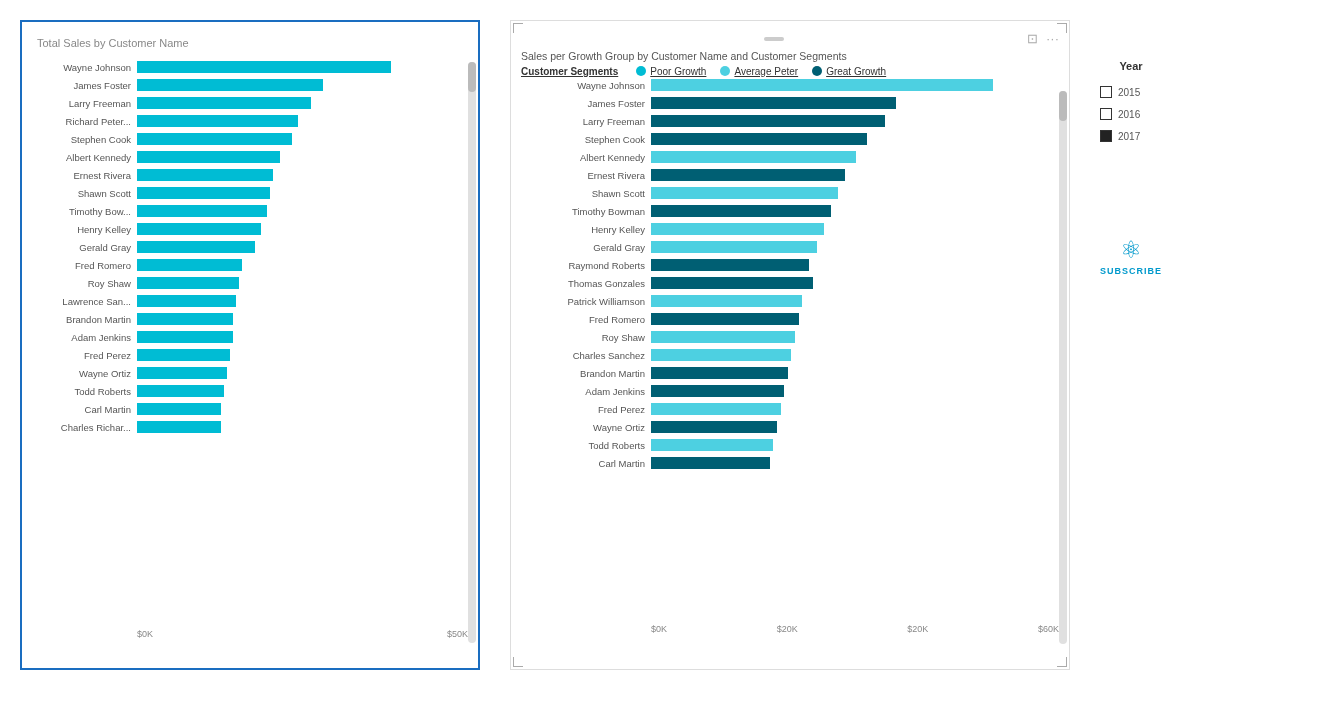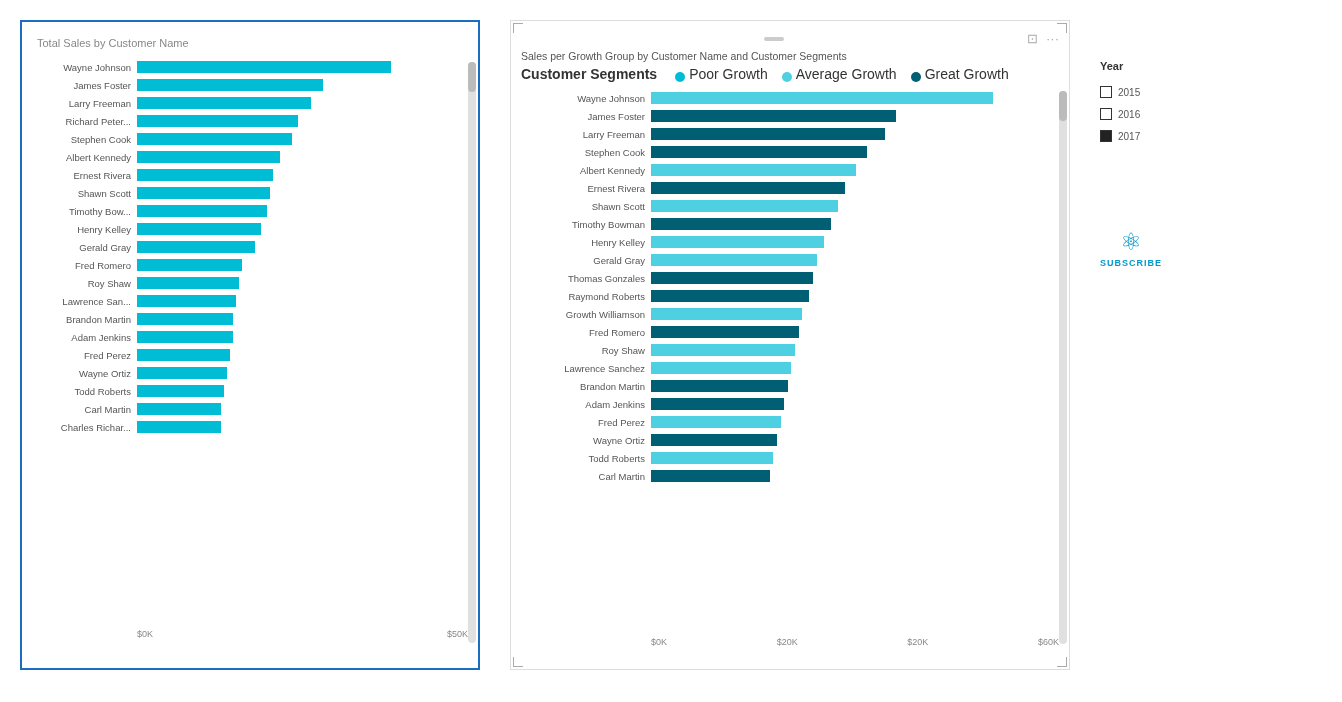--- a/index.html
+++ b/index.html
@@ -138,28 +138,28 @@
     .right-chart-title {
       font-size: 10.5px;
       color: #555;
       margin-bottom: 4px;
     }
 
     .legend {
       display: flex;
       align-items: center;
       gap: 14px;
-      margin-bottom: 8px;
-      font-size: 14px;
+      font-size: 10px;
       color: #333;
+      text-decoration: underline;
     }
 
     .legend-item {
       display: flex;
-      align-items: flex-end;
+      align-items: flex-start;
       gap: 4px;
     }
 
     .legend-dot {
       width: 10px;
       height: 10px;
       border-radius: 50%;
       flex-shrink: 0;
     }
 
@@ -469,21 +469,21 @@
     <div class="right-chart-title">Sales per Growth Group by Customer Name and Customer Segments</div>
 
     <div class="legend">
       <span class="legend-label-bold">Customer Segments</span>
       <div class="legend-item">
         <div class="legend-dot" style="background:#00bcd4;"></div>
         <span>Poor Growth</span>
       </div>
       <div class="legend-item">
         <div class="legend-dot" style="background:#4dd0e1;"></div>
-        <span>Average Growth</span>
+        <span>Average Peter</span>
       </div>
       <div class="legend-item">
         <div class="legend-dot" style="background:#005f73;"></div>
         <span>Great Growth</span>
       </div>
     </div>
 
     <div class="right-bar-chart" id="rightBars">
         <div class="right-bar-row">
           <div class="right-bar-label">Wayne Johnson</div>
@@ -539,51 +539,51 @@
             <div class="right-bar-fill" style="width: 172.8px; background: rgb(77, 208, 225); height: 12px;"></div>
           </div>
         </div>
         <div class="right-bar-row">
           <div class="right-bar-label">Gerald Gray</div>
           <div class="right-bar-area">
             <div class="right-bar-fill" style="width: 165.6px; background: rgb(77, 208, 225); height: 12px;"></div>
           </div>
         </div>
         <div class="right-bar-row">
+          <div class="right-bar-label">Raymond Roberts</div>
+          <div class="right-bar-area">
+            <div class="right-bar-fill" style="width: 158.4px; background: rgb(0, 95, 115); height: 12px;"></div>
+          </div>
+        </div>
+        <div class="right-bar-row">
           <div class="right-bar-label">Thomas Gonzales</div>
           <div class="right-bar-area">
             <div class="right-bar-fill" style="width: 162px; background: rgb(0, 95, 115); height: 12px;"></div>
           </div>
         </div>
         <div class="right-bar-row">
-          <div class="right-bar-label">Raymond Roberts</div>
-          <div class="right-bar-area">
-            <div class="right-bar-fill" style="width: 158.4px; background: rgb(0, 95, 115); height: 12px;"></div>
-          </div>
-        </div>
-        <div class="right-bar-row">
-          <div class="right-bar-label">Growth Williamson</div>
+          <div class="right-bar-label">Patrick Williamson</div>
           <div class="right-bar-area">
             <div class="right-bar-fill" style="width: 151.2px; background: rgb(77, 208, 225); height: 12px;"></div>
           </div>
         </div>
         <div class="right-bar-row">
           <div class="right-bar-label">Fred Romero</div>
           <div class="right-bar-area">
             <div class="right-bar-fill" style="width: 147.6px; background: rgb(0, 95, 115); height: 12px;"></div>
           </div>
         </div>
         <div class="right-bar-row">
           <div class="right-bar-label">Roy Shaw</div>
           <div class="right-bar-area">
             <div class="right-bar-fill" style="width: 144px; background: rgb(77, 208, 225); height: 12px;"></div>
           </div>
         </div>
         <div class="right-bar-row">
-          <div class="right-bar-label">Lawrence Sanchez</div>
+          <div class="right-bar-label">Charles Sanchez</div>
           <div class="right-bar-area">
             <div class="right-bar-fill" style="width: 140.4px; background: rgb(77, 208, 225); height: 12px;"></div>
           </div>
         </div>
         <div class="right-bar-row">
           <div class="right-bar-label">Brandon Martin</div>
           <div class="right-bar-area">
             <div class="right-bar-fill" style="width: 136.8px; background: rgb(0, 95, 115); height: 12px;"></div>
           </div>
         </div>
@@ -622,21 +622,21 @@
       <span>$0K</span>
       <span>$20K</span>
       <span>$20K</span>
       <span>$60K</span>
     </div>
     <div class="right-scrollbar">
       <div class="right-scrollbar-thumb"></div>
     </div>
   </div>
 
-  <div style="display:flex;flex-direction:column;padding-top:10px;gap:6px;">
+  <div style="display:flex;flex-direction:column;padding-top:10px;gap:14px;text-align:center;">
     <div class="year-legend">
       <div class="year-legend-title">Year</div>
       <div class="year-item">
         <div class="year-checkbox"></div>
         <span>2015</span>
       </div>
       <div class="year-item">
         <div class="year-checkbox"></div>
         <span>2016</span>
       </div>

